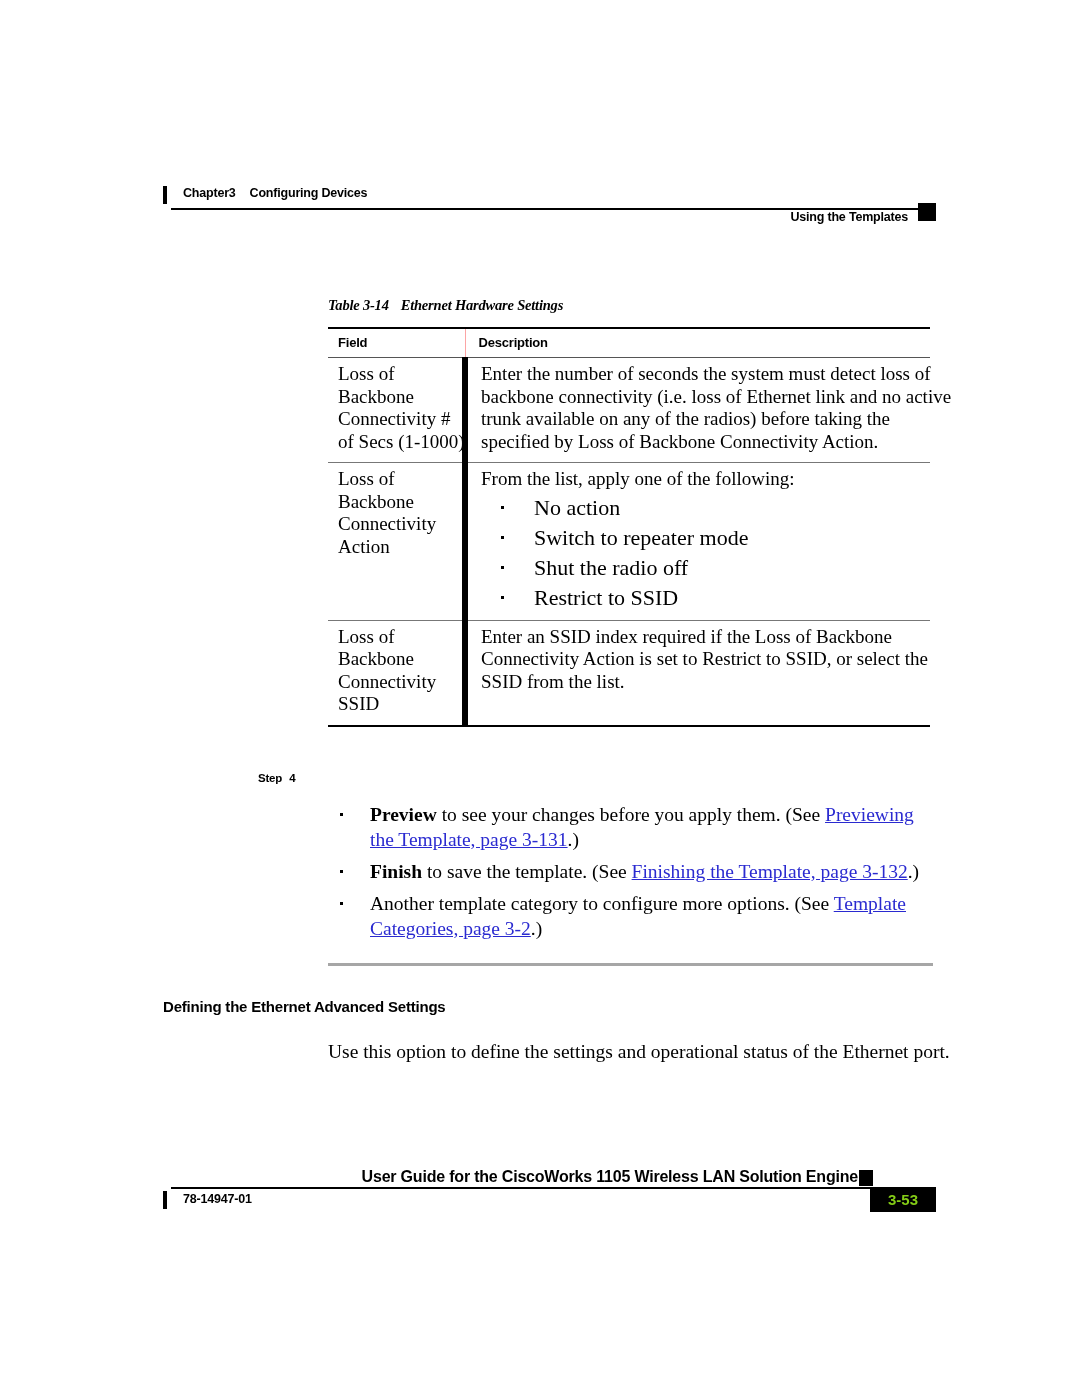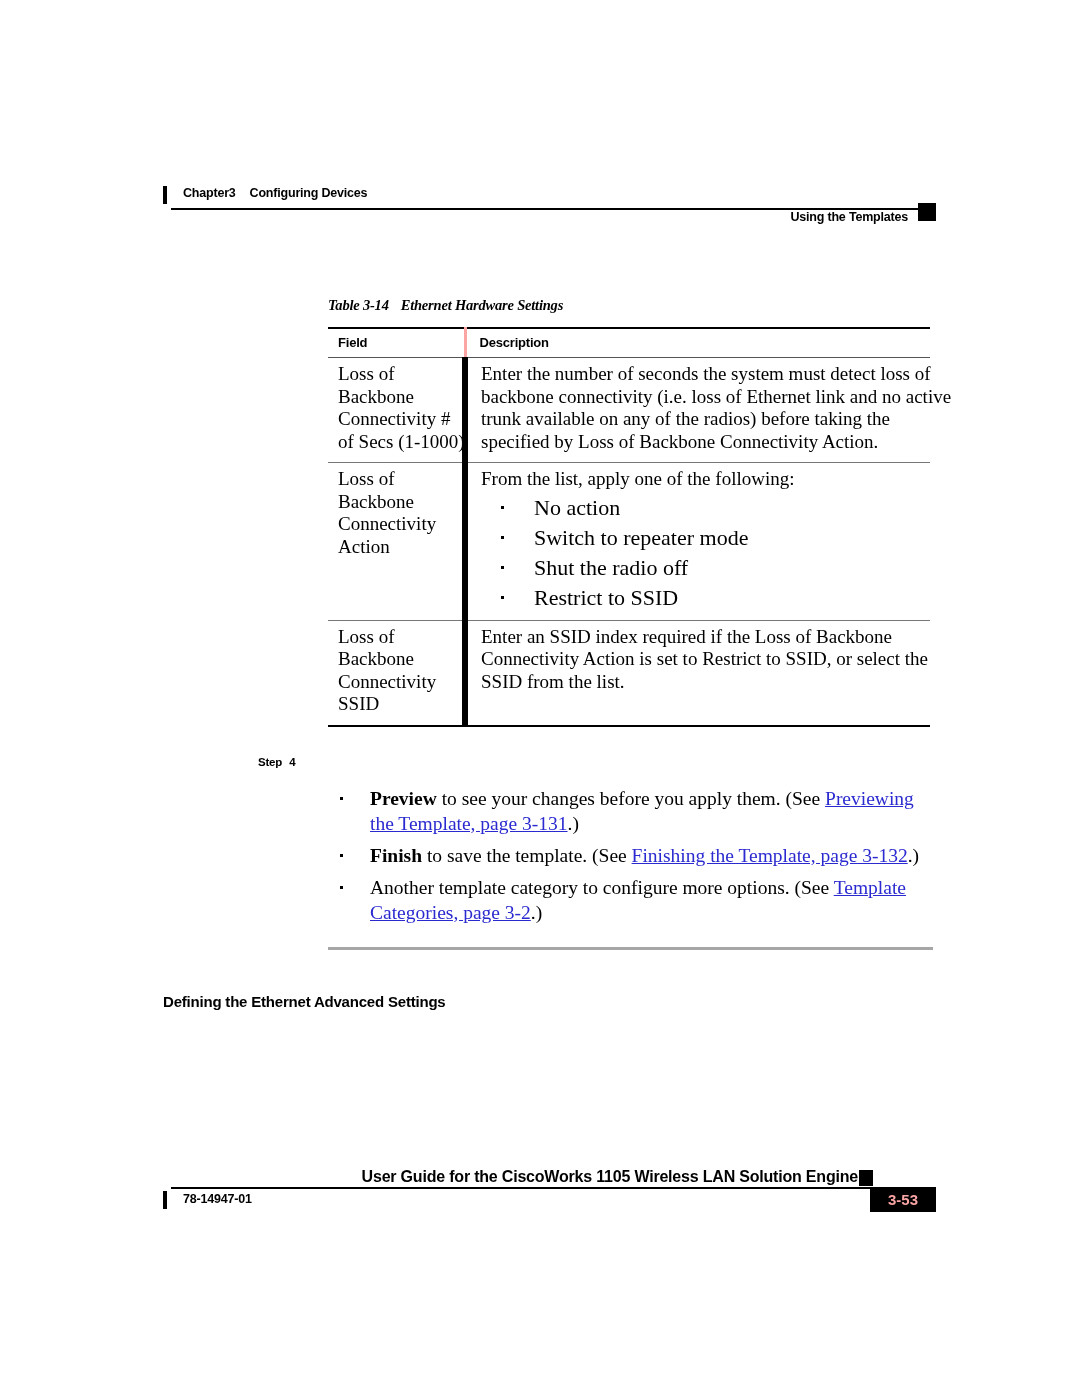--- a/index.html
+++ b/index.html
@@ -135,21 +135,21 @@
     text-align: left;
     font-family: "Liberation Sans", sans-serif;
     font-weight: bold;
     font-size: 13px;
     letter-spacing: -0.2px;
     padding: 6px 0 7px 10px;
     border-top: 2px solid #000;
     border-bottom: 1px solid #555;
     vertical-align: top;
   }
-  table.hw thead th.k2 { border-left: 3px solid #fca5a5; padding-left: 13px; margin-left: 32px; }
+  table.hw thead th.k2 { border-left: 1px solid #fca5a5; padding-left: 13px; margin-left: 32px; }
 
   table.hw tbody td {
     font-size: 19px;
     line-height: 22.5px;
     vertical-align: top;
     padding: 5px 6px 9px 10px;
     border-bottom: 1px solid #777;
   }
   table.hw tbody td.k2 {
     border-left: 6px solid #000000;
@@ -177,21 +177,21 @@
   ul.inner li .bdot {
     position: absolute;
     left: 20px;
     top: 9px;
     width: 3px;
     height: 3px;
     background: #000;
   }
 
   
-  .step4-wrap { margin-top: 26px; }
+  .step4-wrap { margin-top: 42px; }
 
   ul.outer {
     list-style: none;
     margin: 7px 0 0 0;
     padding: 0;
     margin-left: 165px;
   }
   ul.outer > li {
     position: relative;
     padding-left: 42px;
@@ -214,21 +214,21 @@
   .gdiv {
     margin-left: 165px;
     margin-top: 22px;
     width: 605px;
     height: 3px;
     background: #a6a6a6;
   }
 
   
   .sec-head {
-    margin-top: 43px;
+    margin-top: 32px;
     margin-left: 0px;
     font-family: "Liberation Sans", sans-serif;
     font-weight: bold;
     font-size: 15px;
     letter-spacing: -0.2px;
   }
   .sec-body {
     margin-left: 165px;
     margin-top: 24px;
     font-size: 19.5px;
@@ -288,21 +288,21 @@
     letter-spacing: -0.2px;
     white-space: nowrap;
   }
   .rf-page {
     position: absolute;
     left: 707px;
     top: 19px;
     width: 66px;
     height: 25px;
     background: #000;
-    color: #fca5a5;
+    color: #84cc16;
     font-family: "Liberation Sans", sans-serif;
     font-weight: bold;
     font-size: 15px;
     letter-spacing: 0px;
     display: flex;
     align-items: center;
     justify-content: center;
   }
 </style>
 </head>
@@ -400,20 +400,21 @@
         <span class="bdot"></span><span class="bld">Finish</span><span> to save the template. (See </span><a class="lnk" href="#">Finishing the Template, page 3-132</a><span>.)</span>
       </li>
       <li>
         <span class="bdot"></span><span>Another template category to configure more options. (See </span><a class="lnk" href="#">Template Categories, page 3-2</a><span>.)</span>
       </li>
     </ul>
 
     <div class="gdiv"></div>
 
     <div class="sec-head">Defining the Ethernet Advanced Settings</div>
+    <div class="sec-body">Use this option to define the settings and operational status of the Ethernet port.</div>
 
   </div>
 
   <div class="rf">
     <div class="rf-title">User Guide for the CiscoWorks 1105 Wireless LAN Solution Engine</div>
     <div class="rf-sq"></div>
     <div class="rf-rule"></div>
     <div class="rf-tick"></div>
     <div class="rf-doc">78-14947-01</div>
     <div class="rf-page">3-53</div>

